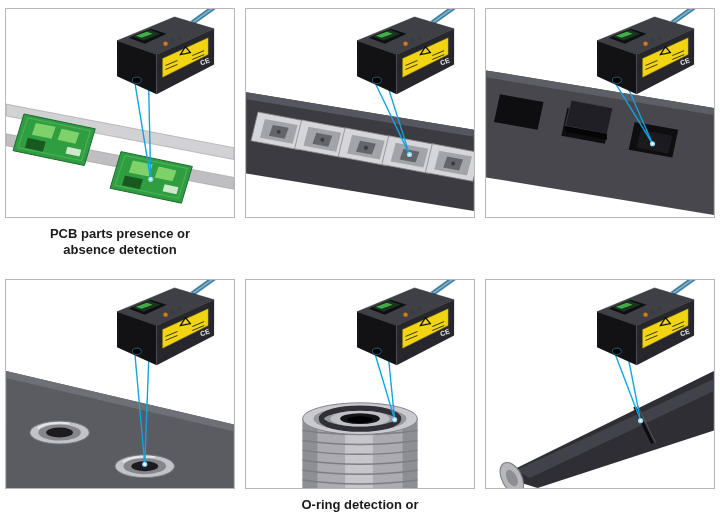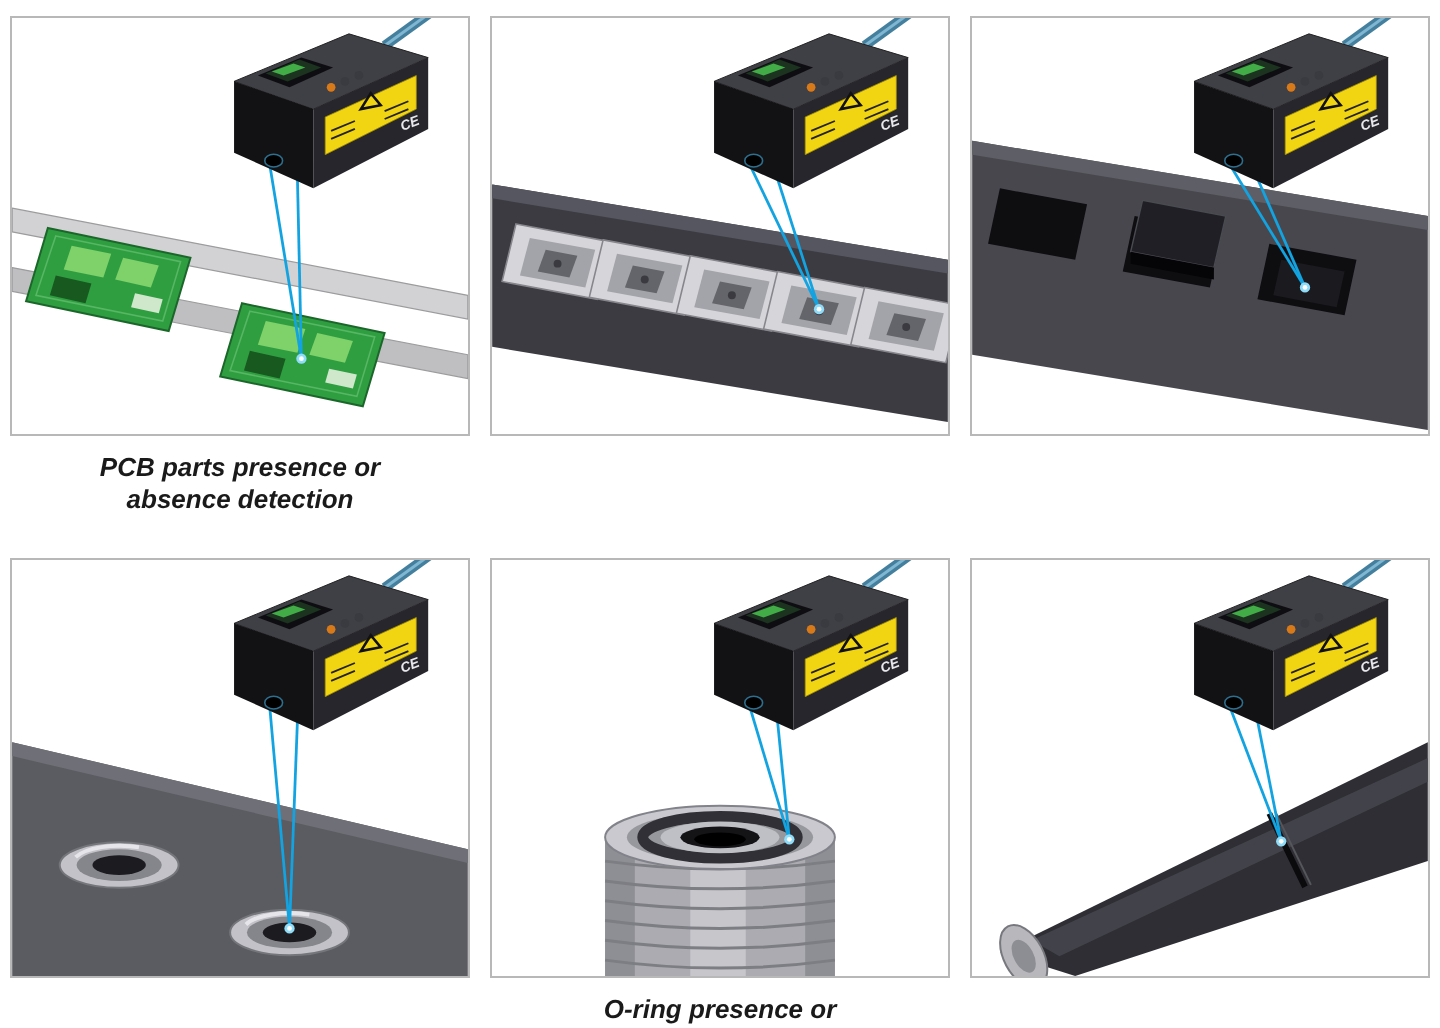--- a/index.html
+++ b/index.html
@@ -10,21 +10,20 @@
     font-family: "Liberation Sans", sans-serif;
     overflow: hidden;
   }
   .grid {
     display: grid;
     grid-template-columns: repeat(3, 230px);
     column-gap: 10px;
     row-gap: 20px;
     justify-content: center;
     padding-top: 8px;
-    font-style: italic;
   }
   .cell {
     margin: 0;
     display: flex;
     flex-direction: column;
     align-items: center;
   }
   .panel {
     width: 230px; height: 210px;
     border: 1px solid #b8b8b8;
@@ -201,21 +200,21 @@
         <ellipse cx="115" cy="141" rx="13" ry="3.5" fill="#000000"></ellipse>
       </g>
       <g>
         <line x1="130" y1="74" x2="150" y2="141" stroke="#12a3e0" stroke-width="1.4"></line>
         <line x1="144" y1="81" x2="150" y2="141" stroke="#12a3e0" stroke-width="1.4"></line>
         <circle cx="150" cy="141" r="2.6" fill="#8fdcf8"></circle>
         <circle cx="150" cy="141" r="1.2" fill="#ffffff"></circle>
       </g>
       <use href="#sensor" transform="translate(104,0)"></use>
     </svg>
-    <figcaption class="caption">O-ring presence or</figcaption>
+    <figcaption class="caption">O-ring detection or</figcaption>
   </figure>
 
   <figure class="cell">
     <svg class="panel" viewBox="0 0 230 210" width="230" height="210">
       <g>
         <polygon points="14,198 230,92 230,152 52,210" fill="#2e2e34"></polygon>
         <polygon points="30,192 230,100 230,112 44,200" fill="#45454c" opacity="0.9"></polygon>
         <g transform="translate(26,200) rotate(-28)">
           <ellipse cx="0" cy="0" rx="10" ry="17" fill="#b7b7bc" stroke="#77777e" stroke-width="1"></ellipse>
           <ellipse cx="0" cy="0" rx="5" ry="9" fill="#8d8d94"></ellipse>

